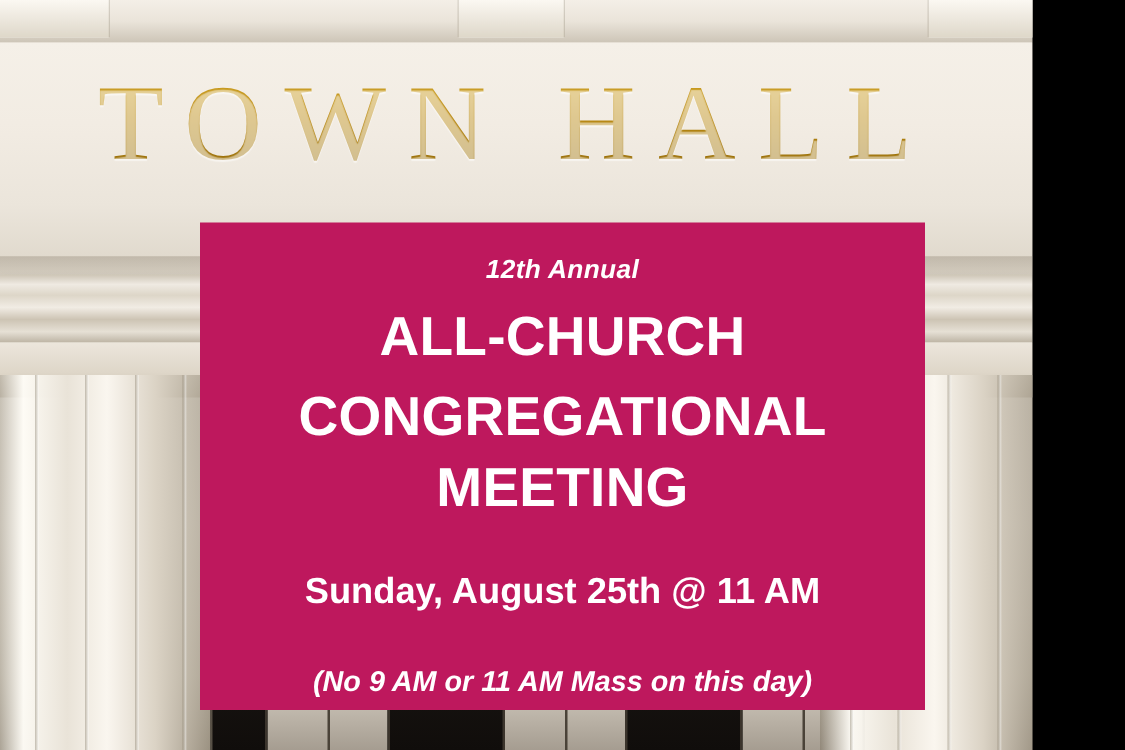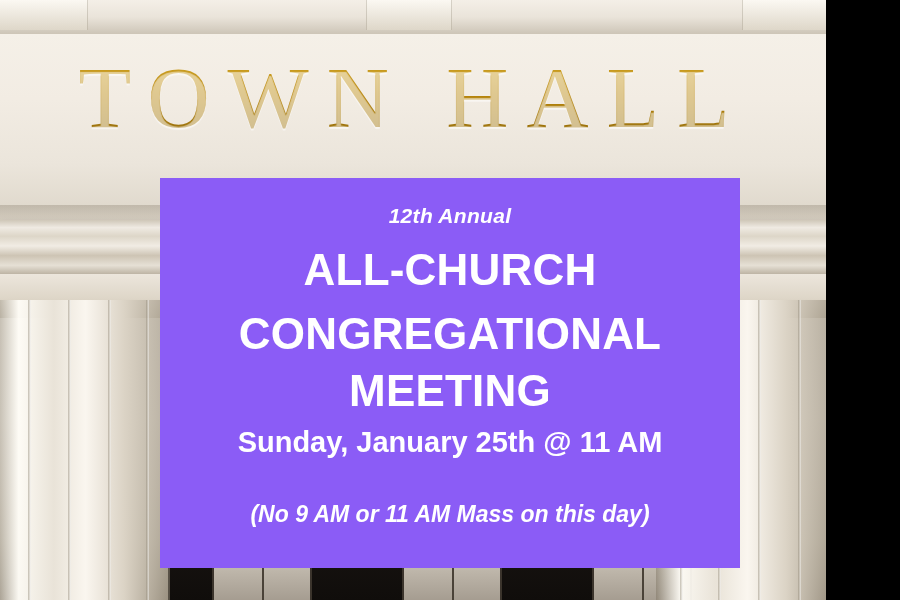--- a/index.html
+++ b/index.html
@@ -162,41 +162,41 @@
     user-select: none;
   }
 
   
   .panel {
     position: absolute;
     left: 160px;
     top: 178px;
     width: 580px;
     height: 390px;
-    background: #8b5cf6;
+    background: #be185d;
     color: #ffffff;
     text-align: center;
     box-sizing: border-box;
     padding: 22px 18px 0 18px;
   }
   .kicker {
     font-size: 21px;
     font-weight: bold;
     font-style: italic;
     letter-spacing: .3px;
     margin: 4px 0 14px 0;
   }
   .headline {
     font-size: 44px;
     font-weight: bold;
     line-height: 1.28;
     letter-spacing: .2px;
     margin: 0 0 8px 0;
   }
-  .headline-l2 { margin-bottom: 4px; }
+  .headline-l2 { margin-bottom: 35px; }
   .detail {
     font-size: 29px;
     font-weight: bold;
     line-height: 1.33;
     margin: 0;
   }
   .spacer { height: 34px; }
   .note {
     font-size: 27px;
     font-weight: bold;
@@ -249,18 +249,18 @@
       <div class="flute" style="left:62px;"></div>
       <div class="flute" style="left:102px;"></div>
       <div class="flute" style="left:142px;"></div>
     </div>
   </div>
 
   <div class="panel">
     <div class="kicker">12th Annual</div>
     <div class="headline">ALL-CHURCH</div>
     <div class="headline headline-l2">CONGREGATIONAL MEETING</div>
-    <div class="detail">Sunday, January 25th @ 11 AM</div>
+    <div class="detail">Sunday, August 25th @ 11 AM</div>
     <div class="spacer"></div>
     <div class="note-sub">(No 9 AM or 11 AM Mass on this day)</div>
   </div>
 
 </div>
 
 </body></html>

